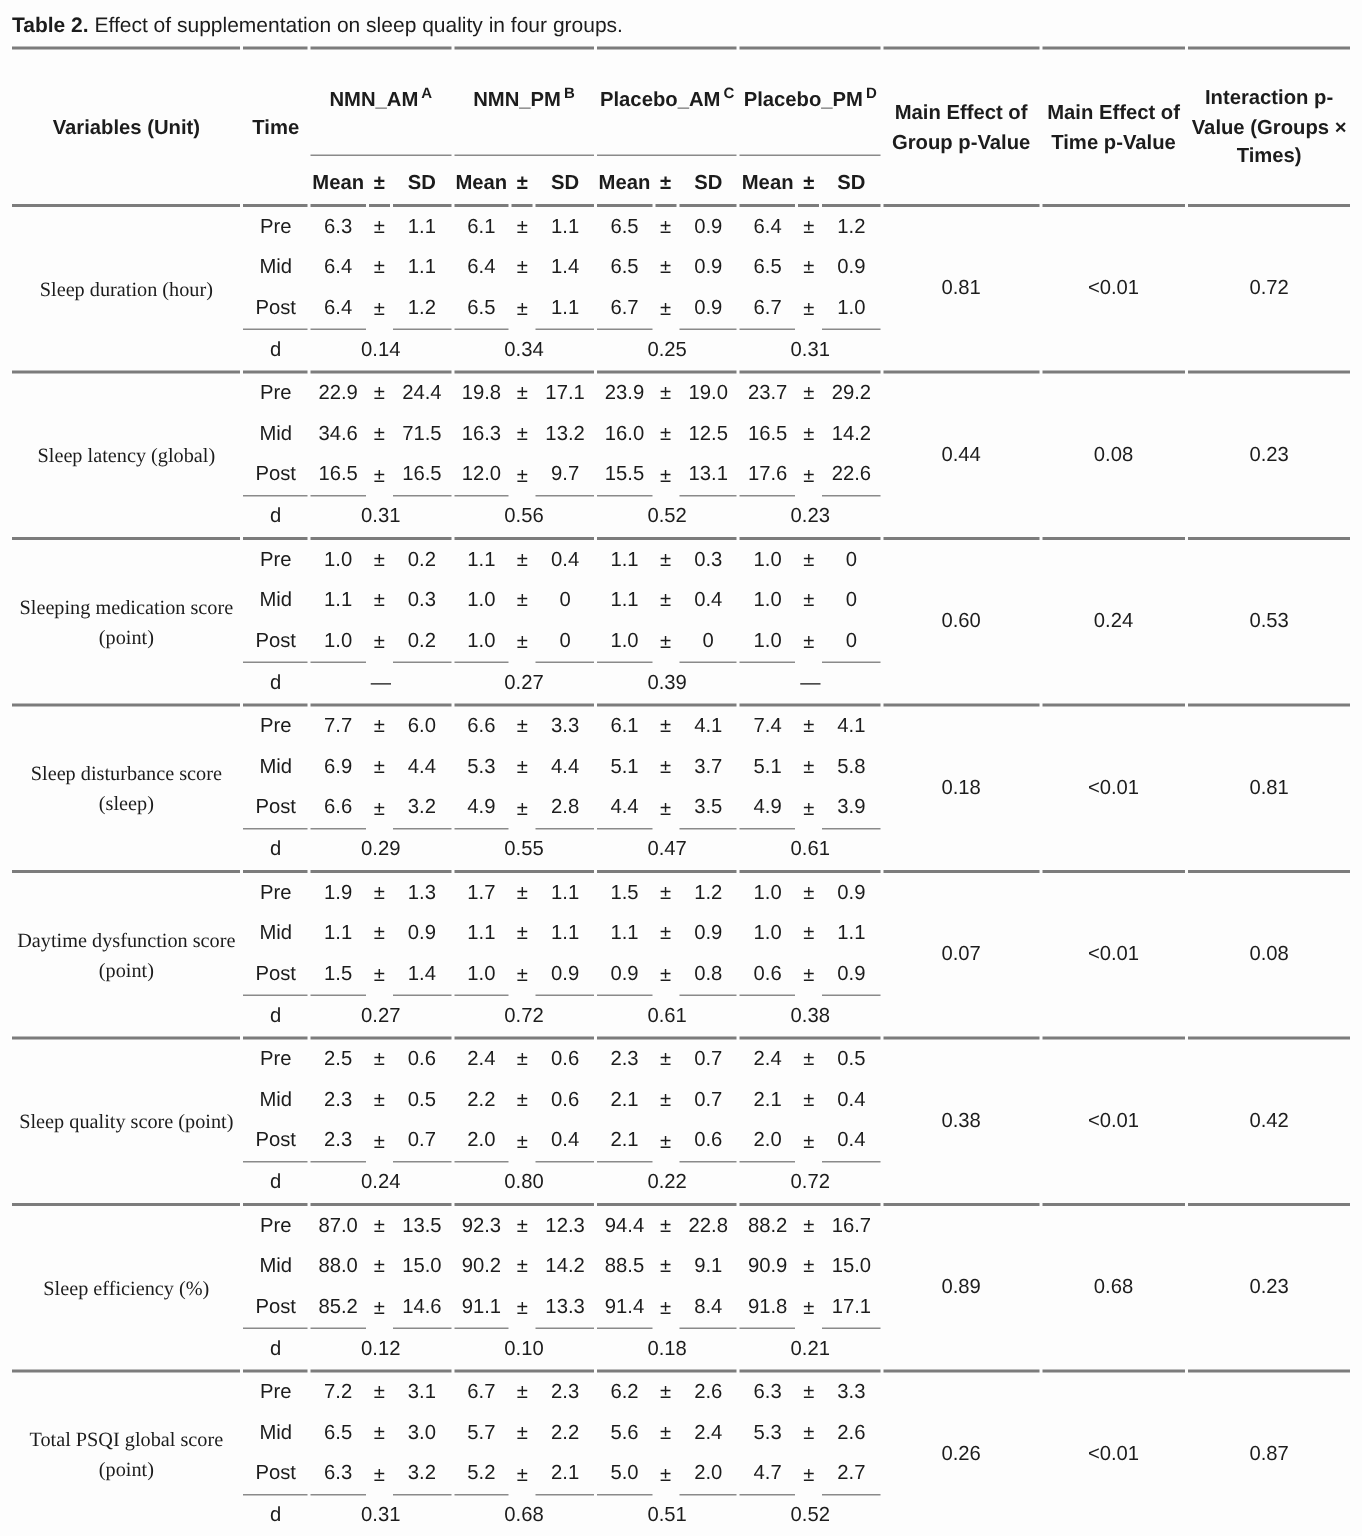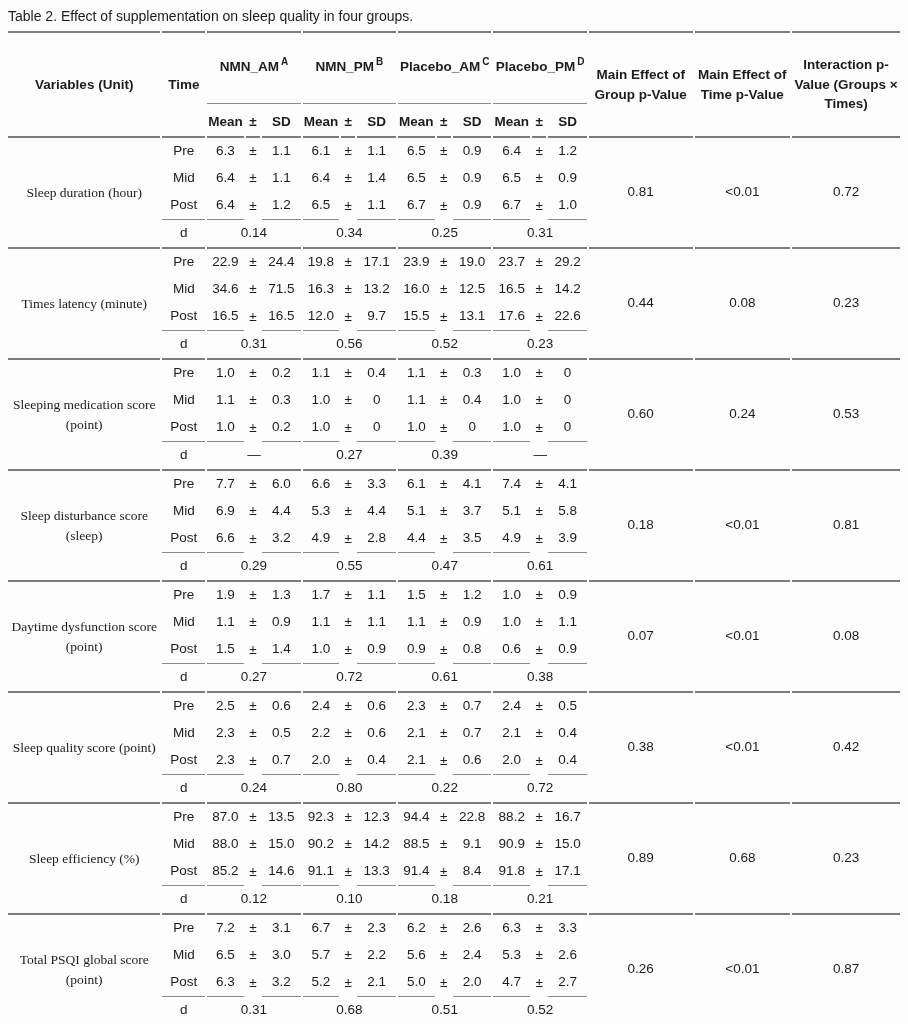--- a/index.html
+++ b/index.html
@@ -1,18 +1,18 @@
 <!DOCTYPE html>
 <html><head>
 <meta charset="utf-8">
 <style>
   html,body{margin:0;padding:0;background:#fdfdfd;}
   body{font-family:"Liberation Sans","DejaVu Sans",sans-serif;color:#1c1c1c;width:908px;height:1024px;overflow:hidden;box-sizing:border-box;padding:5px 6px;}
   .title-line{font-size:14px;margin:2px 0 6px 2px;line-height:1.3;}
-  .title-line b{font-weight:normal;}
+  .title-line b{font-weight:bold;}
   table{border-collapse:separate;border-spacing:2px 0;table-layout:fixed;width:896px;}
   th,td{font-size:13.5px;text-align:center;vertical-align:middle;padding:1px 0;overflow:hidden;}
   th{font-weight:bold;line-height:1.32;}
   thead tr.r1 th{height:62px;}
   thead tr.r2 th{height:26px;vertical-align:middle;padding-top:5px;margin-left:12px;}
   tbody td{height:25px;line-height:1.25;}
   .bt{border-top:2px solid #7c7c7c;}
   .bb{border-bottom:2px solid #7c7c7c;}
   .bbthin{border-bottom:1px solid #8a8a8a;}
   .ghead{vertical-align:middle;padding-bottom:7px;}
@@ -126,21 +126,21 @@
         <td class="scell bbthin">1.0</td>
       </tr>
       <tr>
         <td class="tcell bb">d</td>
         <td class="dcell bb" colspan="3">0.14</td>
         <td class="dcell bb" colspan="3">0.34</td>
         <td class="dcell bb" colspan="3">0.25</td>
         <td class="dcell bb" colspan="3">0.31</td>
       </tr>
       <tr>
-        <td class="vcell bb" rowspan="4">Times latency (minute)</td>
+        <td class="vcell bb" rowspan="4">Sleep latency (global)</td>
         <td class="tcell">Pre</td>
         <td class="mcell">22.9</td>
         <td class="pmcell">±</td>
         <td class="scell">24.4</td>
         <td class="mcell">19.8</td>
         <td class="pmcell">±</td>
         <td class="scell">17.1</td>
         <td class="mcell">23.9</td>
         <td class="pmcell">±</td>
         <td class="scell">19.0</td>

